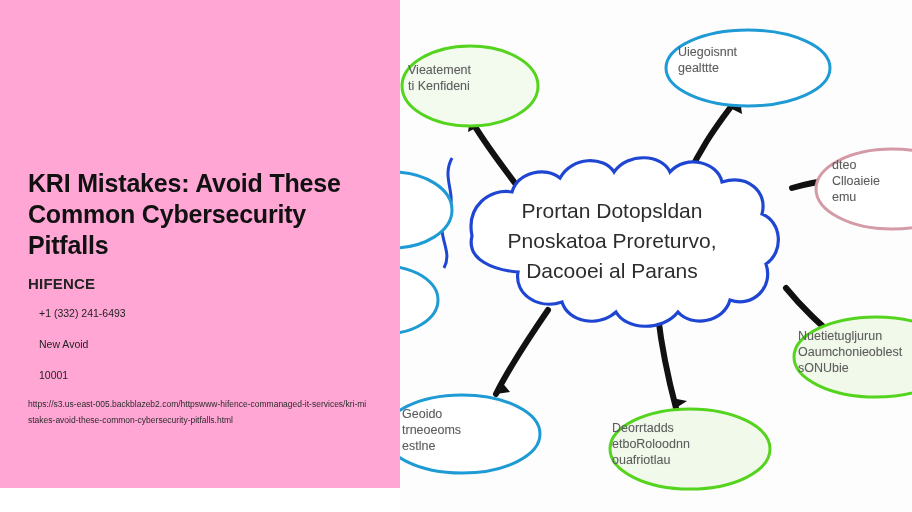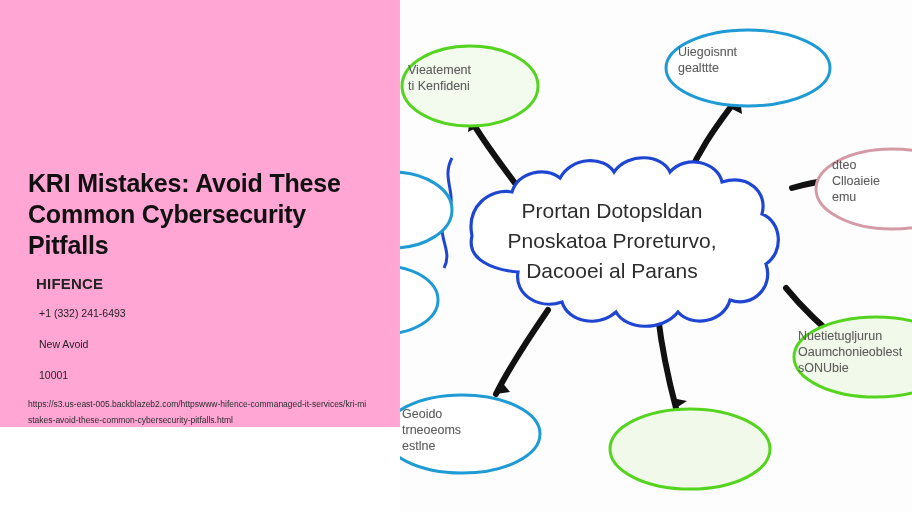--- a/index.html
+++ b/index.html
@@ -16,21 +16,21 @@
   .page {
     position: relative;
     width: 912px;
     height: 512px;
     display: flex;
   }
   
   .left-panel {
     position: relative;
     width: 400px;
-    height: 427px;
+    height: 488px;
     background: #ffa6d5;
     flex: 0 0 400px;
     box-sizing: border-box;
   }
   .left-inner {
     position: absolute;
     left: 28px;
     top: 168px;
     width: 344px;
   }
@@ -41,21 +41,21 @@
     color: #111111;
     letter-spacing: -0.2px;
     margin: 0 0 14px 0;
     font-family: "Liberation Sans", sans-serif;
   }
   .brand {
     font-size: 15px;
     font-weight: bold;
     color: #232323;
     letter-spacing: 0.2px;
-    margin: 0 0 6px 8px;
+    margin: 0 0 6px 0;
   }
   .contact-line {
     font-size: 10.5px;
     color: #232323;
     line-height: 20px;
     margin: 11px;
   }
   .url-block {
     margin-top: 10px;
     font-size: 8.5px;
@@ -180,18 +180,21 @@
     <div class="node-label" style="left:8px;  top:62px;  width:124px;">Vieatement
 ti Kenfideni</div>
     <div class="node-label" style="left:278px;top:44px;  width:140px;">Uiegoisnnt
 gealttte</div>
     <div class="node-label" style="left:432px;top:157px; width:118px;">dteo
 Clloaieie
 emu</div>
     <div class="node-label" style="left:398px;top:328px; width:156px;">Nuetietugljurun
 Oaumchonieoblest
 sONUbie</div>
+    <div class="node-label" style="left:212px;top:420px; width:156px;">Deorrtadds
+etboRoloodnn
+ouafriotlau</div>
     <div class="node-label" style="left:2px;  top:406px; width:124px;">Geoido
 trneoeoms
 estlne</div>
   </div>
 
 </div>
 
 </body></html>

